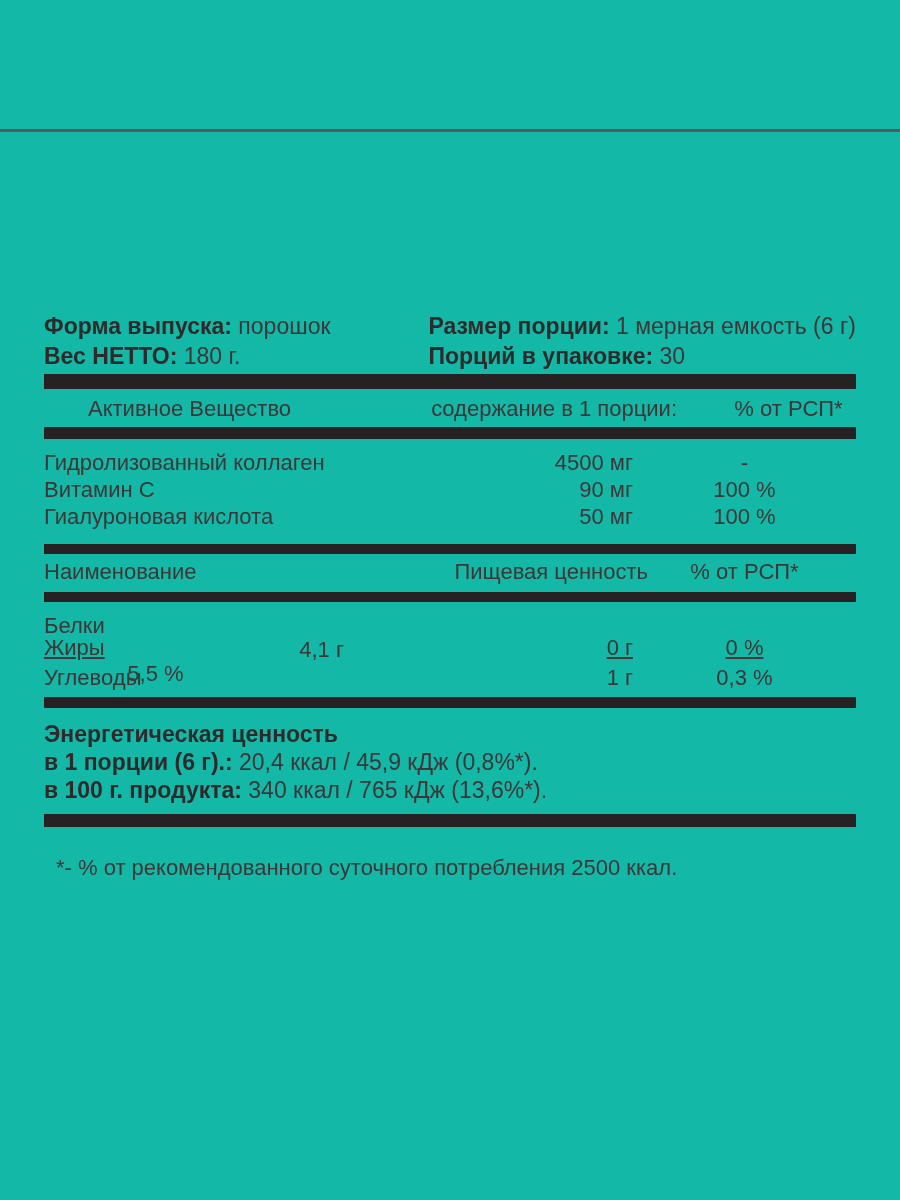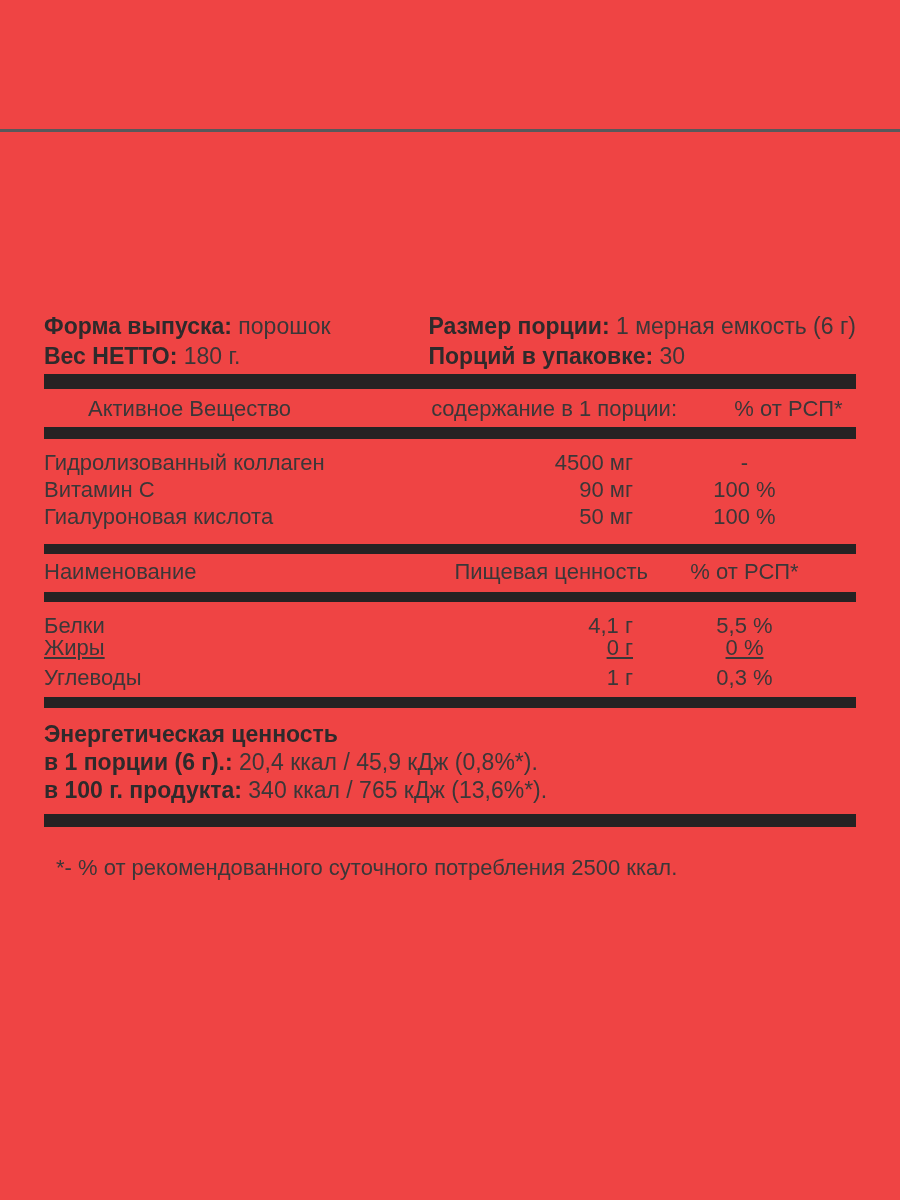--- a/index.html
+++ b/index.html
@@ -1,19 +1,19 @@
 <!DOCTYPE html>
 <html><head>
 <meta charset="utf-8">
 <style>
   html,body { margin:0; padding:0; background:#ffffff; }
   .page {
     position:relative;
     width:900px; height:1200px;
-    background:#ef4444;
+    background:#14b8a6;
     font-family:"Liberation Sans", sans-serif;
     color:#3b3738;
     overflow:hidden;
   }
   .hairline {
     position:absolute; left:0; top:129px;
     width:900px; height:3px;
     background:#58595b;
   }
   .bold { font-weight:bold; color:#2e2a2b; }
@@ -44,21 +44,21 @@
   .c-name  { flex:1; text-align:left; }
   .c-amount{ width:300px; text-align:right; }
   .c-rsp   { width:223px; text-align:center; }
   .shift-r { position:relative; left:15px; }
 
   .hdr1 { top:397px;margin-left:44px; }
   .r1a { top:451px; }
   .r1b { top:478px; }
   .r1c { top:505px; }
   .hdr2 { top:560px; }
-  .r2a { top:614px; }
+  .r2a { top:614px;flex-direction:column; }
   .r2b { top:636px;text-decoration:underline; }
   .r2c { top:666px; }
 
   
   .energy {
     position:absolute; left:44px; top:720px; width:812px;
     font-size:23px; line-height:28px;
   }
 
   

